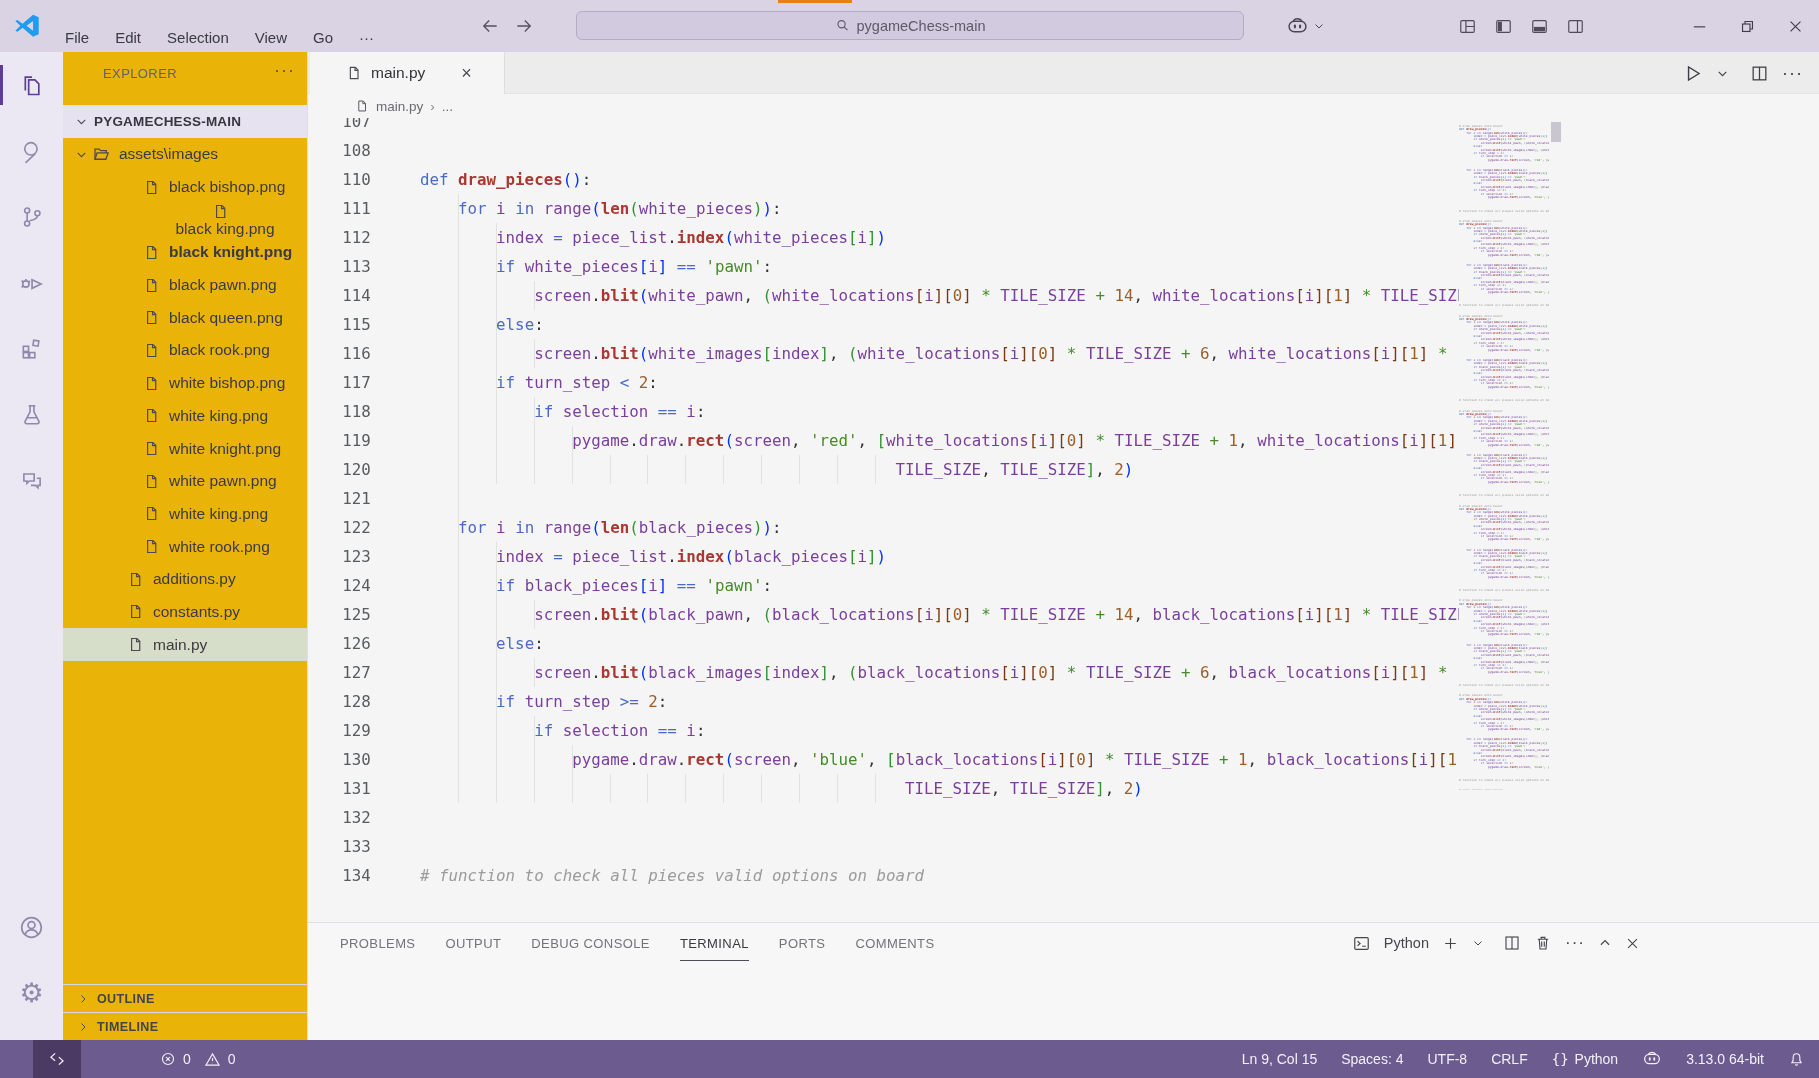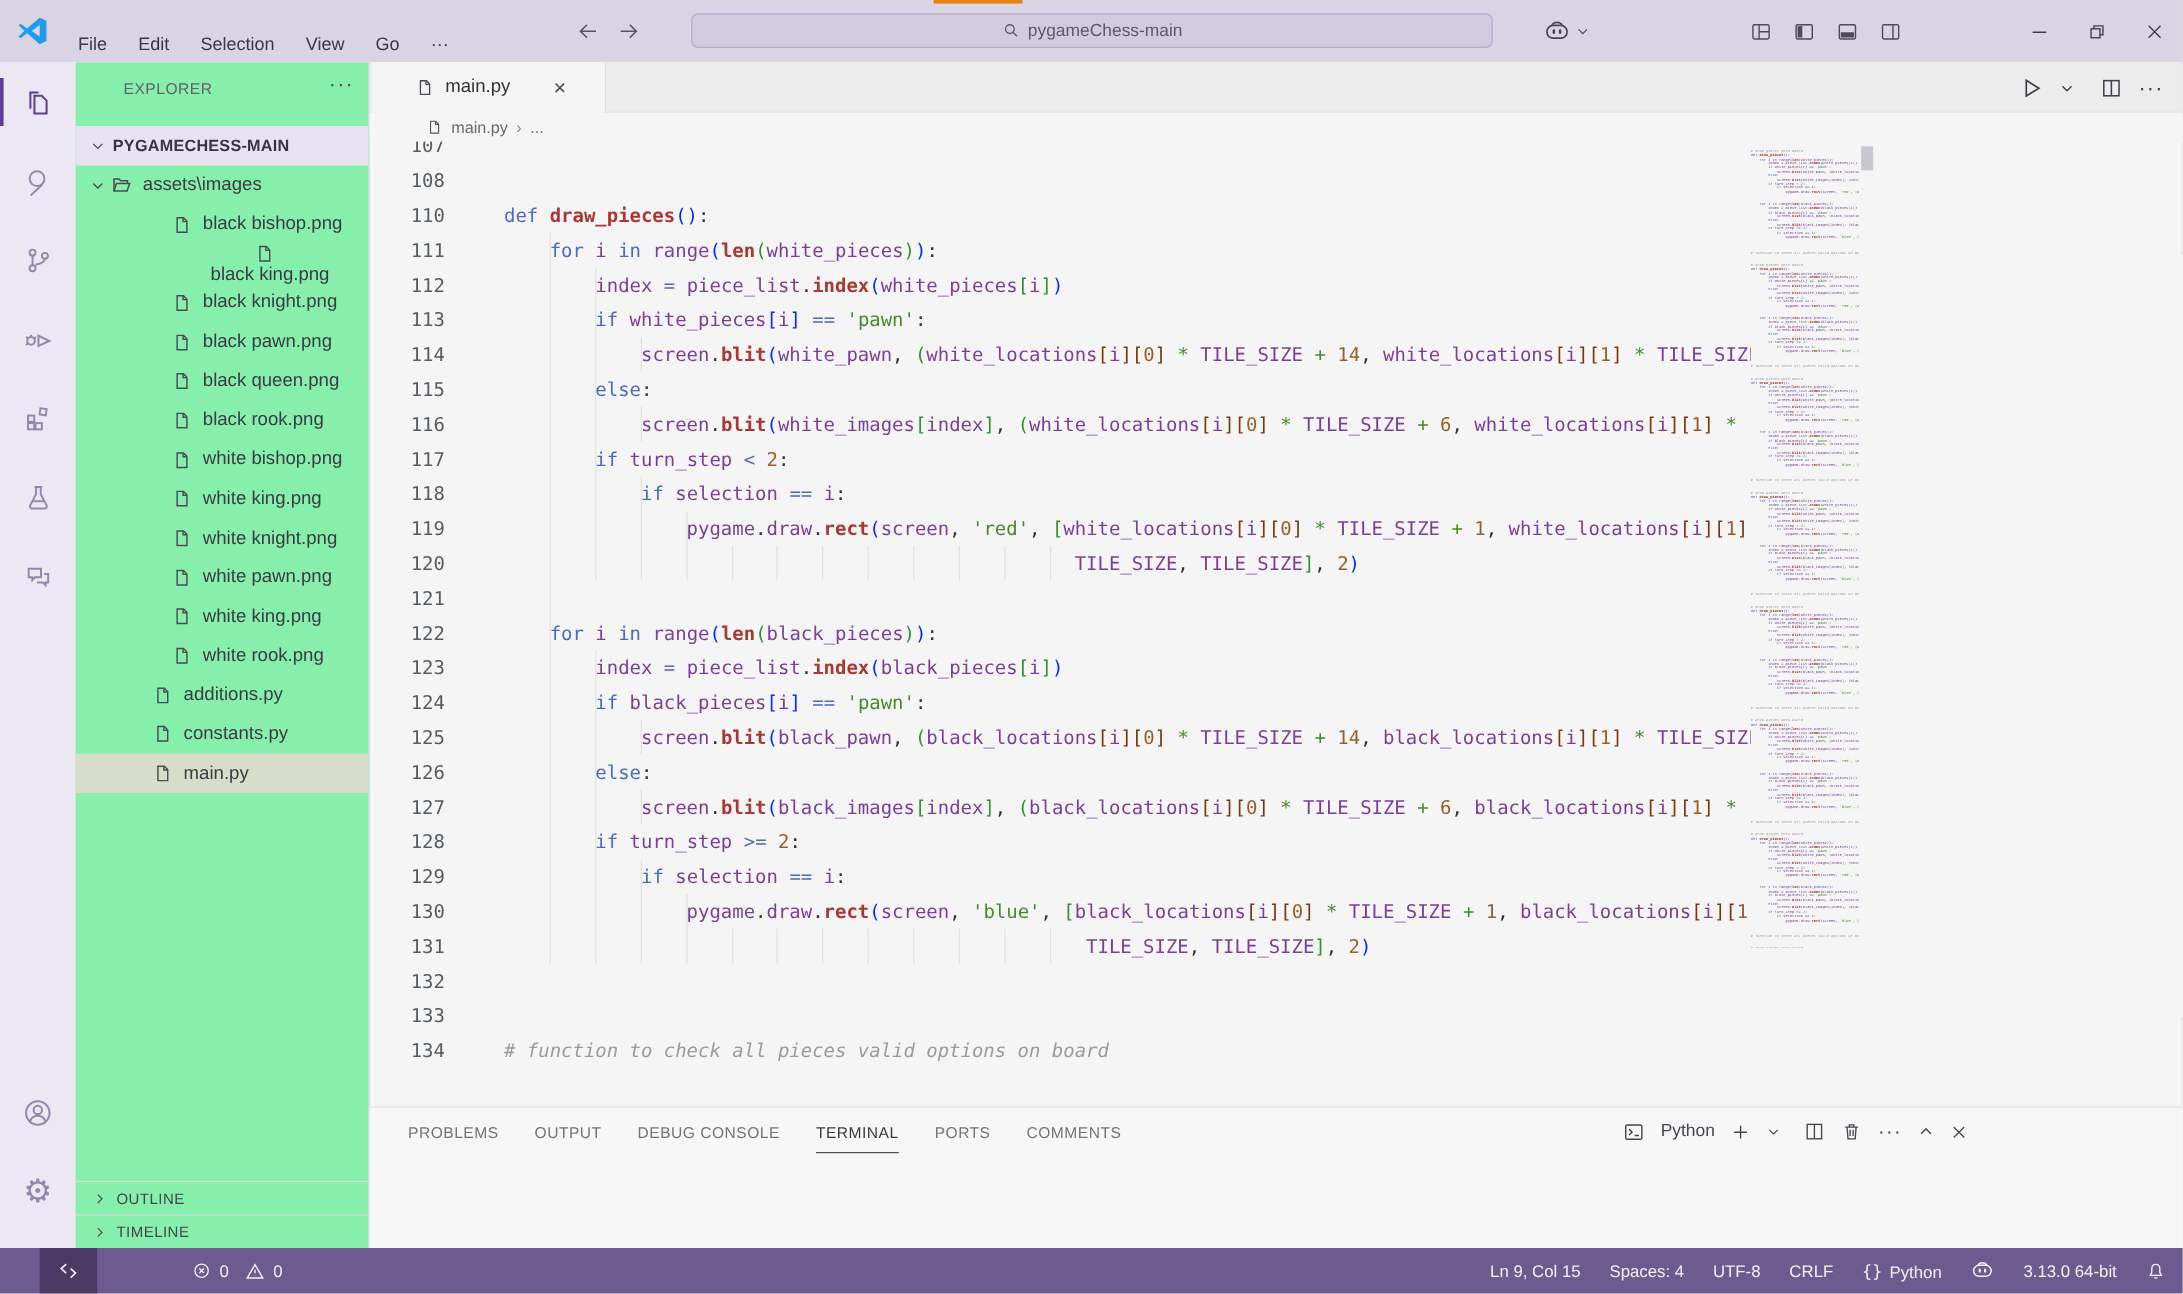--- a/index.html
+++ b/index.html
@@ -21,33 +21,33 @@
 
   
   .activitybar{position:absolute;left:0;top:52px;width:63px;bottom:38px;background:#ebe8f3}
   .act-item{position:relative;width:63px;height:66px;display:flex;align-items:center;justify-content:center;color:#9089ab}
   .act-item.active{color:#5d3e97}
   .act-indicator{position:absolute;left:0;top:13px;height:40px;width:3px;background:#5d3e97}
   .act-bottom{position:absolute;bottom:14px;left:0;width:63px}
   .gear-glyph{font-size:27px;line-height:1}
 
   
-  .sidebar{position:absolute;left:63px;top:52px;width:245px;bottom:38px;background:#86efac;border-right:1px solid #e1dcea;color:#3c3c42}
+  .sidebar{position:absolute;left:63px;top:52px;width:245px;bottom:38px;background:#eab308;border-right:1px solid #e1dcea;color:#3c3c42}
   .sb-header{position:absolute;left:0;top:0;right:0;height:42px}
   .sb-title{position:absolute;left:40px;top:14px;font-size:13px;color:#61616b;letter-spacing:.4px}
   .sb-dots{position:absolute;right:12px;top:8px;color:#55525e;font-size:18px;letter-spacing:1px}
   .sb-root{position:absolute;left:0;top:53px;right:0;height:33px;background:#e7e2f0;display:flex;align-items:center;font-weight:bold;font-size:13.5px;letter-spacing:.2px;color:#37363e}
   .sb-root .chev{margin:0 6px 0 12px;color:#4d4a56}
   .tree{position:absolute;left:0;top:86px;right:0}
   .tree-row{height:32.7px;display:flex;align-items:center;font-size:15.5px;color:#3b3b41;white-space:nowrap}
   .tree-row.selected{background:#d6ddc8}
   .tree-row .chev{color:#4d4a56;margin-right:4px}
   .tree-icon{color:#4c4a52;margin-right:9px;flex:0 0 auto;display:flex}
   .sb-sections{position:absolute;left:0;bottom:0;right:0}
-  .sb-section{height:28px;border-top:1px solid #dcd7e6;display:flex;align-items:center;font-size:12.5px;font-weight:normal;letter-spacing:.4px;color:#44444b}
+  .sb-section{height:28px;border-top:1px solid #dcd7e6;display:flex;align-items:center;font-size:12.5px;font-weight:bold;letter-spacing:.4px;color:#44444b}
   .sb-section .chev{margin:0 8px 0 14px;color:#4d4a56}
 
   
   .tabbar{position:absolute;left:308px;top:52px;right:0;height:42px;background:#ececec;border-bottom:1px solid #e4e4e4}
   .tab{position:absolute;left:2px;top:0;width:195px;height:42px;background:#f5f5f5;border-right:1px solid #dedede;display:flex;align-items:center;color:#33333a;font-size:15.5px}
   .tab .tree-icon{margin:0 9px 0 36px}
   .tab-close{margin-left:36px;font-size:18px;color:#4c4a52}
   .editor-actions{position:absolute;right:16px;top:0;height:42px;display:flex;align-items:center;gap:13px;color:#3f3d47}
   .breadcrumb{position:absolute;left:308px;top:94px;right:0;height:24px;background:#f5f5f5;z-index:3;display:flex;align-items:center;color:#6a6a72;font-size:13.5px}
   .breadcrumb .tree-icon{margin:0 7px 0 47px;color:#5a5860}
@@ -305,21 +305,21 @@
         </div>
         <div class="tree-row" style="padding-left: 80px; flex-direction: column;">
           <span class="tree-icon">
             <svg width="17" height="17" viewBox="0 0 24 24" fill="none" stroke="currentColor" stroke-width="1.7">
               <path d="M6.5 3.5h7.5l4 4v13h-11.5z"></path>
               <path d="M13.5 3.8v4.2h4.2"></path>
             </svg>
           </span>
           <span>black king.png</span>
         </div>
-        <div class="tree-row" style="padding-left: 80px;">
+        <div class="tree-row" style="padding-left: 80px; font-weight: bold;">
           <span class="tree-icon">
             <svg width="17" height="17" viewBox="0 0 24 24" fill="none" stroke="currentColor" stroke-width="1.7">
               <path d="M6.5 3.5h7.5l4 4v13h-11.5z"></path>
               <path d="M13.5 3.8v4.2h4.2"></path>
             </svg>
           </span>
           <span>black knight.png</span>
         </div>
         <div class="tree-row" style="padding-left: 80px;">
           <span class="tree-icon">

